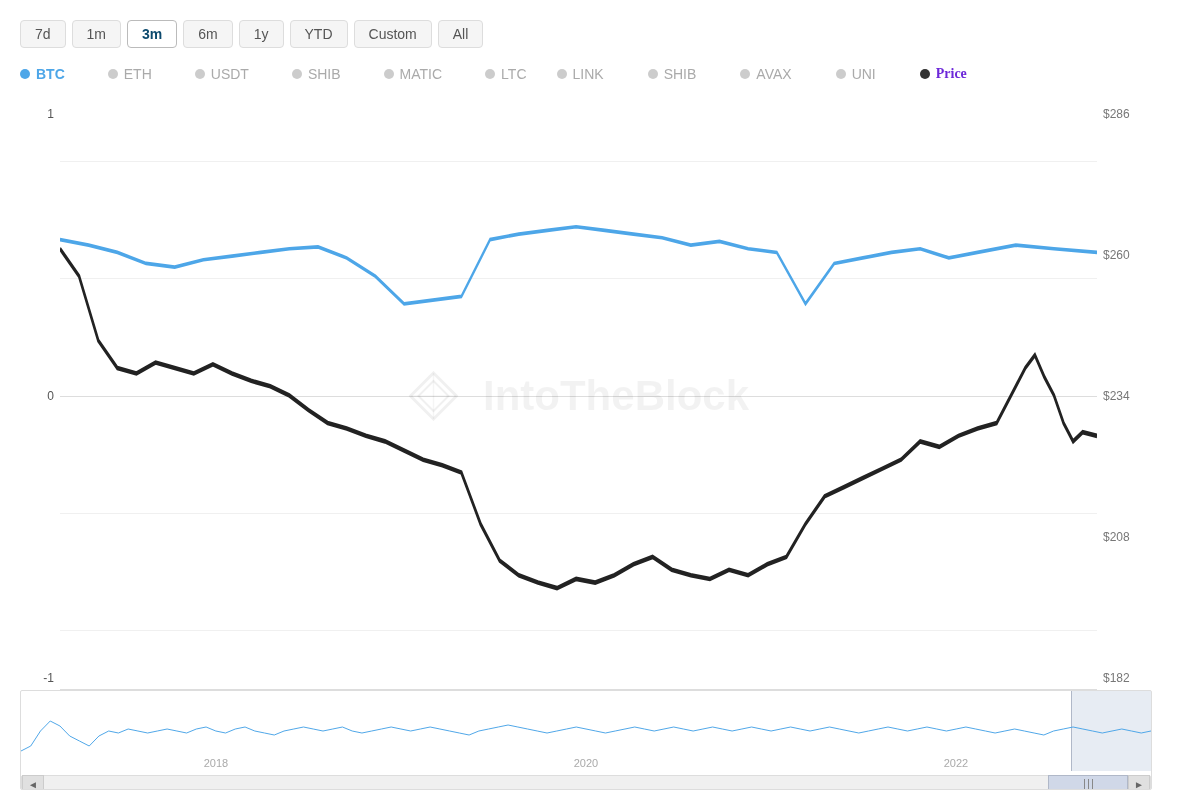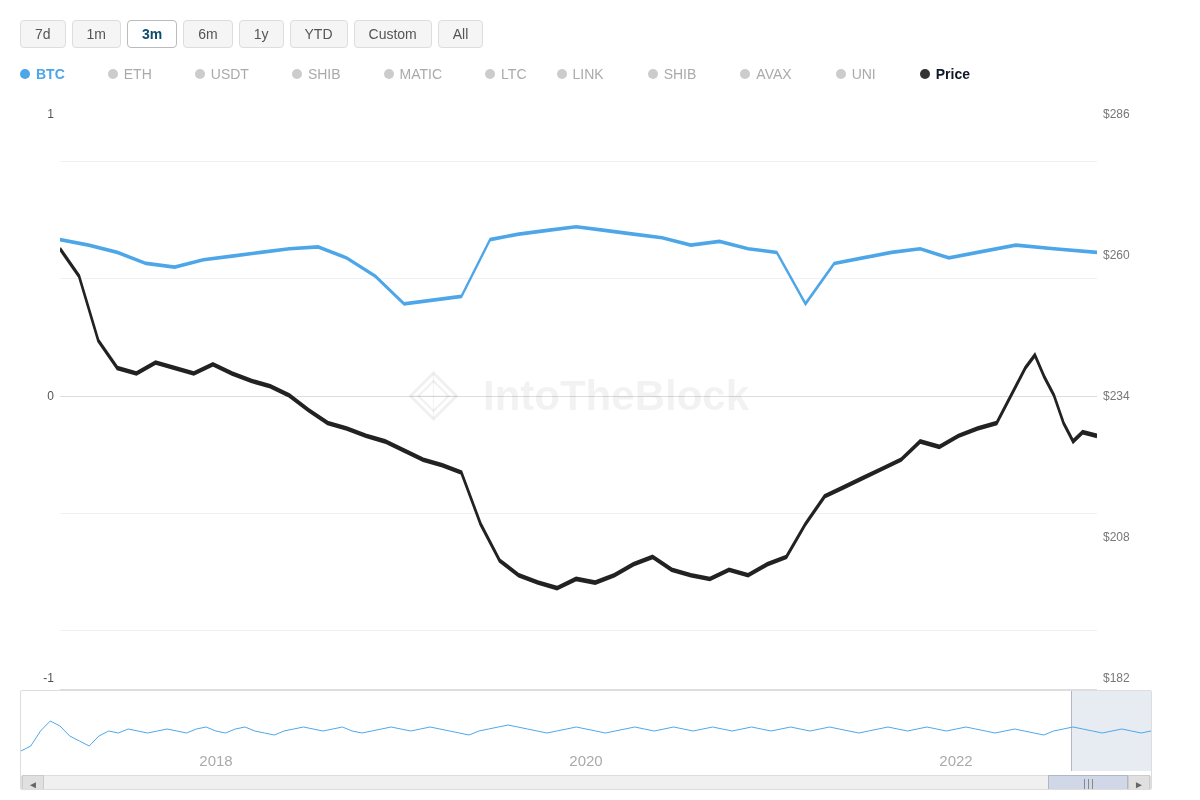--- a/index.html
+++ b/index.html
@@ -62,22 +62,23 @@
     }
     .legend-label {
       color: #aaa;
       font-size: 14px;
     }
     .legend-label.active-btc {
       color: #4da6e8;
       font-weight: 600;
     }
     .legend-label.active-price {
-      color: #0f172a;
+      color: #6d28d9;
       font-weight: 700;
+      font-family: Liberation Serif, serif;
     }
     
     .chart-section {
       flex: 1;
       display: flex;
       flex-direction: column;
       position: relative;
     }
     .main-chart-wrapper {
       flex: 1;
@@ -147,21 +148,21 @@
       background: #fff;
     }
     .navigator-inner {
       position: relative;
       width: 100%;
       height: 80px;
     }
     .navigator-years {
       display: flex;
       justify-content: space-around;
-      font-size: 15px;
+      font-size: 11px;
       color: #aaa;
       padding: 2px 10px;
       position: absolute;
       bottom: 0;
       width: 100%;
     }
     
     .scrollbar-track {
       height: 18px;
       background: #f0f0f0;

